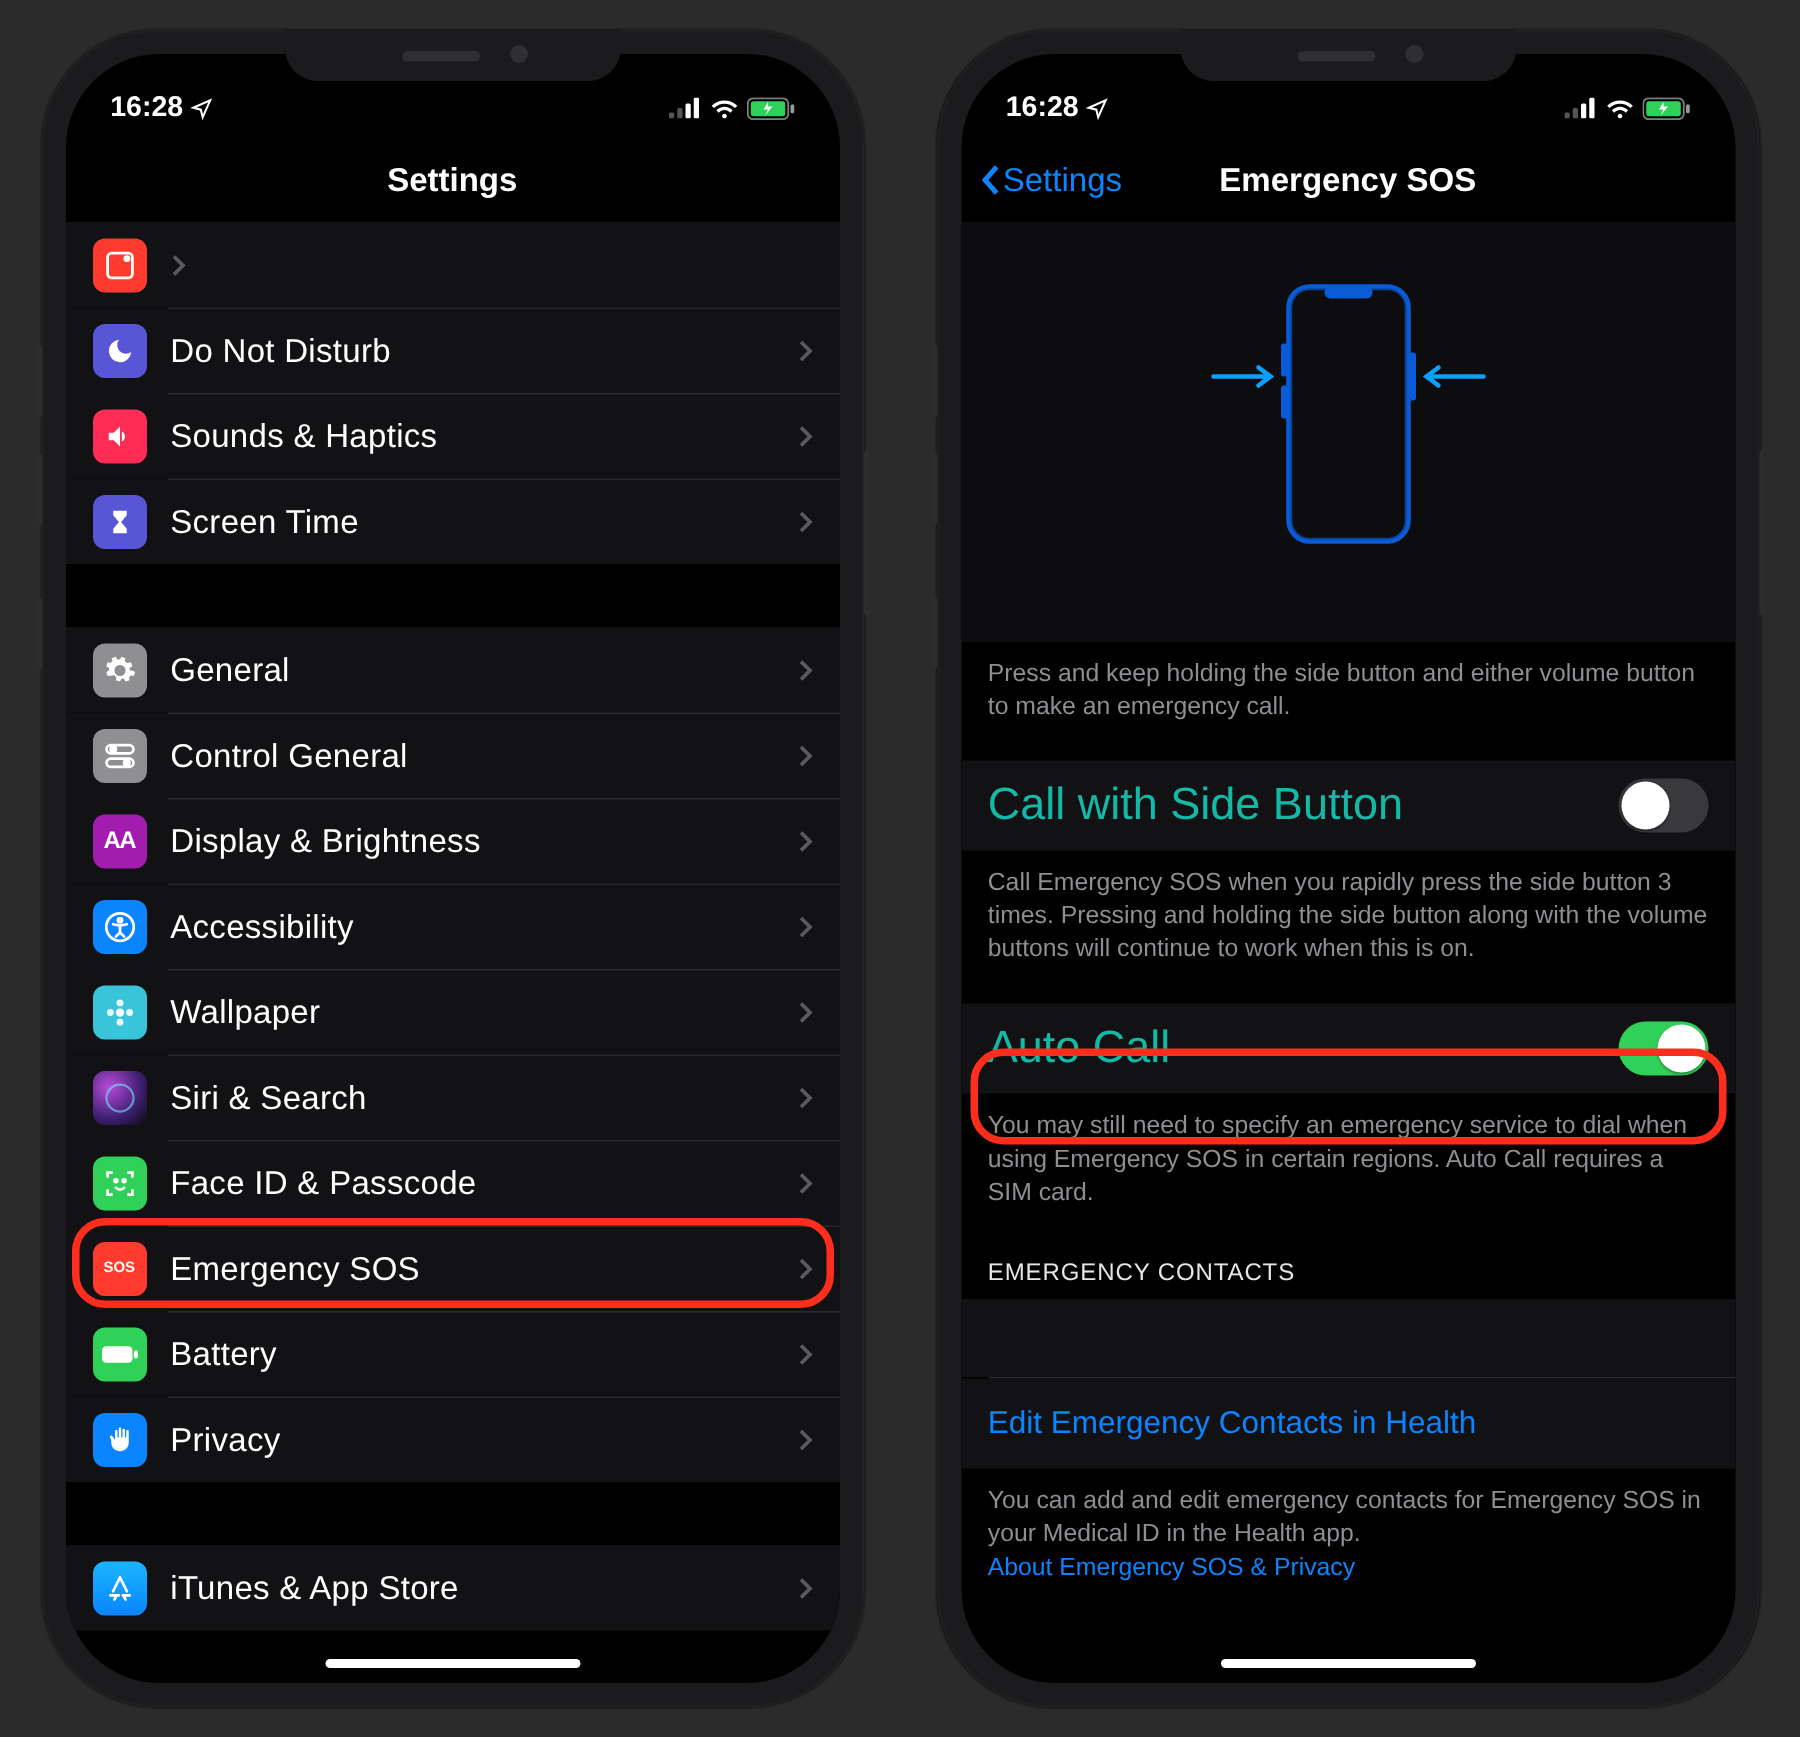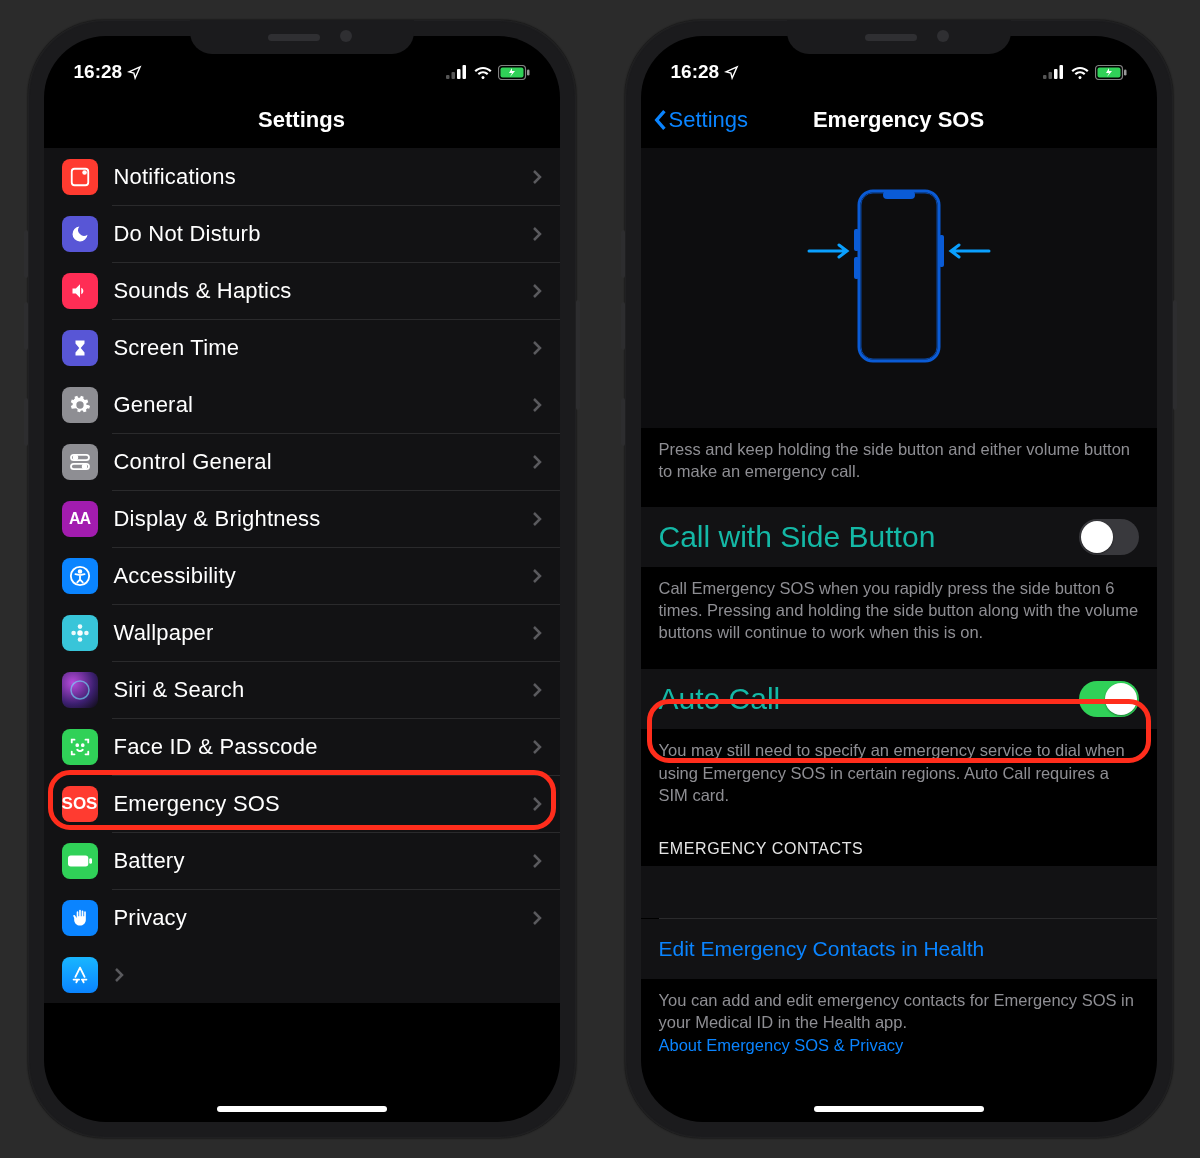--- a/index.html
+++ b/index.html
@@ -107,21 +107,21 @@
     color: #0a84ff;
     font-size: 22px;
     cursor: pointer;
   }
   .back-btn svg { margin-right: 2px; }
   .content {
     height: calc(100% - 112px);
     overflow-y: hidden;
     position: relative;
   }
-  .group { }
+  .group { margin-top: 42px; }
   .group.first { margin-top: 0; }
   .cell {
     position: relative;
     display: flex;
     align-items: center;
     height: 57px;
     padding: 0 18px 0 18px;
     background: #121214;
     cursor: pointer;
   }
@@ -266,21 +266,20 @@
     <div class="content">
 
       <div class="group first">
         <div class="cell">
           <div class="icon-box" style="background:#ff3b30">
             <svg width="22" height="22" viewBox="0 0 24 24" fill="none" stroke="#fff" stroke-width="2">
                 <rect x="3" y="3" width="18" height="18" rx="3"></rect>
                 <circle cx="17" cy="7" r="2.5" fill="#fff" stroke="none"></circle>
               </svg>
           </div>
-          <span class="label">Notifications</span>
           <svg class="chev" width="10" height="16" viewBox="0 0 10 16" fill="none" stroke="currentColor" stroke-width="2.5">
               <path d="M2 2 L8 8 L2 14"></path>
             </svg>
         </div>
         <div class="cell">
           <div class="icon-box" style="background:#5856d6">
             <svg width="20" height="20" viewBox="0 0 24 24" fill="#fff">
                 <path d="M21 12.8A9 9 0 1111.2 3a7 7 0 009.8 9.8z"></path>
               </svg>
           </div>
@@ -396,21 +395,21 @@
                 <path d="M9 15c1 1 2 1.5 3 1.5s2-.5 3-1.5"></path>
               </svg>
           </div>
           <span class="label">Face ID &amp; Passcode</span>
           <svg class="chev" width="10" height="16" viewBox="0 0 10 16" fill="none" stroke="currentColor" stroke-width="2.5">
               <path d="M2 2 L8 8 L2 14"></path>
             </svg>
         </div>
         <div class="cell">
           <div class="icon-box" style="background:#ff3b30">
-            <span style="color:#fff;font-weight:700;font-size:17px">SOS</span>
+            <span style="color:#fff;font-weight:700;font-size:10px">SOS</span>
           </div>
           <span class="label">Emergency SOS</span>
           <svg class="chev" width="10" height="16" viewBox="0 0 10 16" fill="none" stroke="currentColor" stroke-width="2.5">
               <path d="M2 2 L8 8 L2 14"></path>
             </svg>
         </div>
         <div class="cell">
           <div class="icon-box" style="background:#30d158">
             <svg width="24" height="14" viewBox="0 0 26 14" fill="#fff">
                 <rect x="0" y="1" width="22" height="12" rx="3"></rect>
@@ -437,20 +436,21 @@
         <div class="highlight-red" style="top:394px;left:4px;right:4px;height:60px"></div>
       </div>
 
       <div class="group">
         <div class="cell">
           <div class="icon-box" style="background:linear-gradient(#19b6ff,#0a84ff)">
             <svg width="22" height="22" viewBox="0 0 24 24" fill="none" stroke="#fff" stroke-width="2" stroke-linecap="round">
                 <path d="M12 4l5 10M12 4L7 14M5 17h6M14 17h5M8 20l1-2M16 20l-1-2"></path>
               </svg>
           </div>
+          <span class="label">iTunes &amp; App Store</span>
           <svg class="chev" width="10" height="16" viewBox="0 0 10 16" fill="none" stroke="currentColor" stroke-width="2.5">
               <path d="M2 2 L8 8 L2 14"></path>
             </svg>
         </div>
       </div>
 
     </div>
 
     <div class="home-indicator"></div>
   </div>
@@ -512,21 +512,21 @@
       </div>
       <div class="footer-text">Press and keep holding the side button and either volume button to make an emergency call.</div>
 
       <div style="height:24px"></div>
       <div class="switch-cell">
         <span class="label">Call with Side Button</span>
         <div class="toggle off">
             <div class="knob"></div>
           </div>
       </div>
-      <div class="footer-text">Call Emergency SOS when you rapidly press the side button 6 times. Pressing and holding the side button along with the volume buttons will continue to work when this is on.</div>
+      <div class="footer-text">Call Emergency SOS when you rapidly press the side button 3 times. Pressing and holding the side button along with the volume buttons will continue to work when this is on.</div>
 
       <div style="height:26px"></div>
       <div class="switch-cell" style="position:relative">
         <span class="label">Auto Call</span>
         <div class="toggle on">
             <div class="knob"></div>
           </div>
       </div>
       <div class="highlight-red" style="top:551px;left:6px;right:6px;height:64px"></div>
       <div class="footer-text">You may still need to specify an emergency service to dial when using Emergency SOS in certain regions. Auto Call requires a SIM card.</div>

